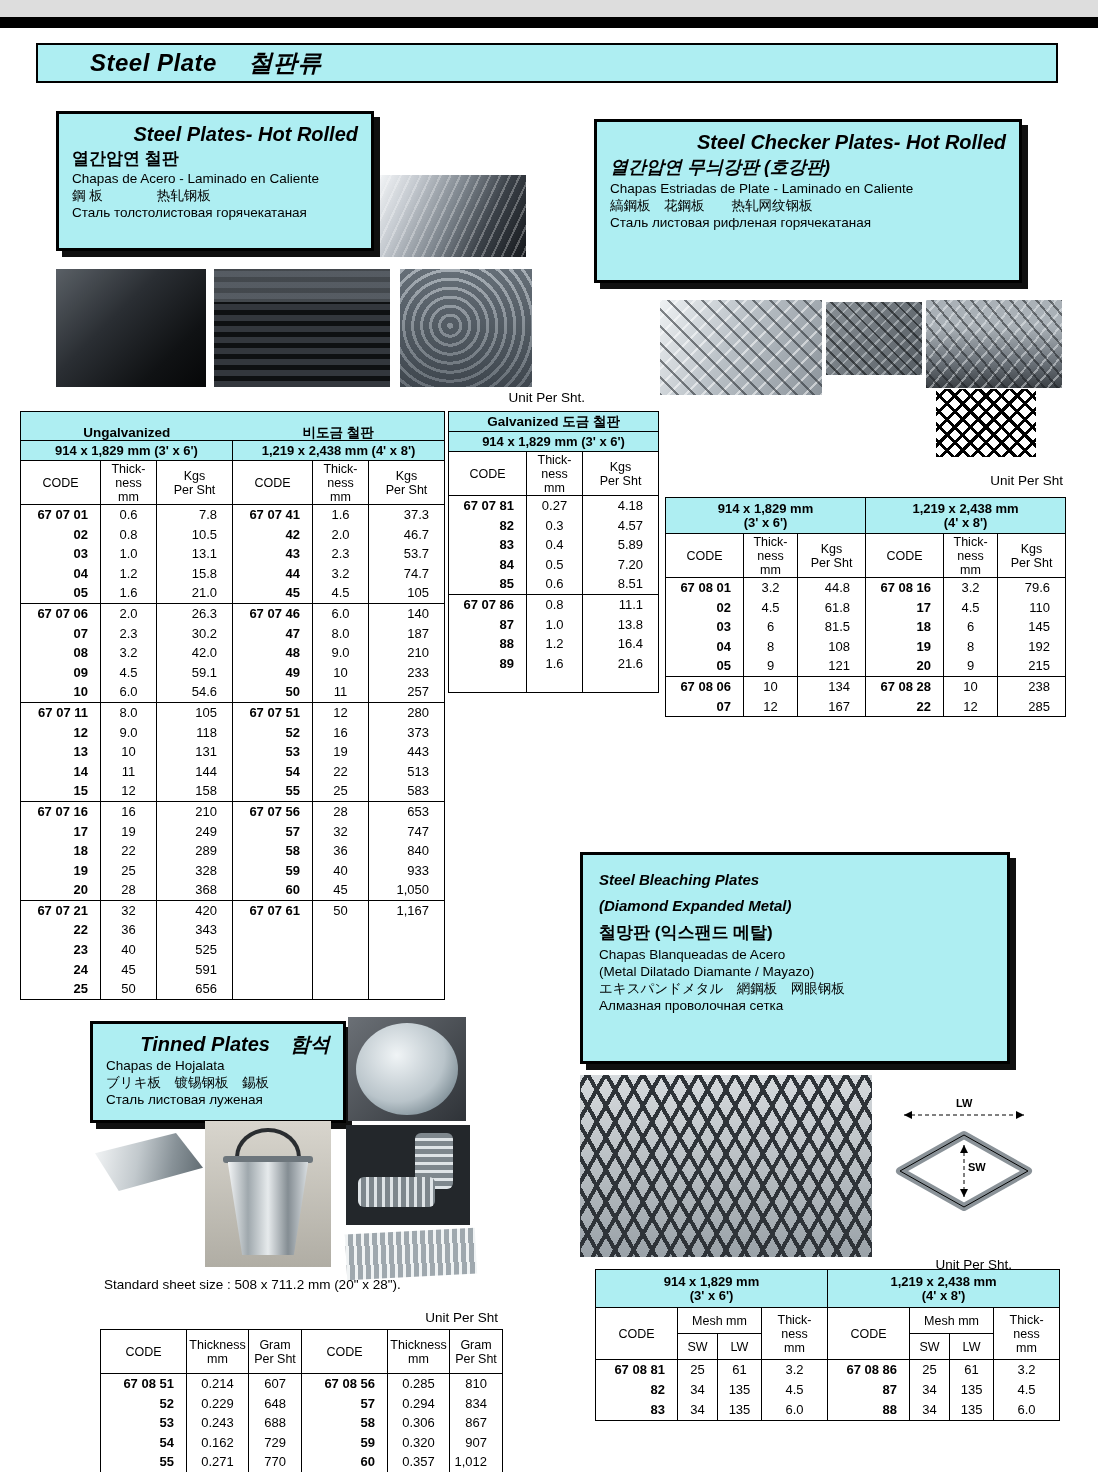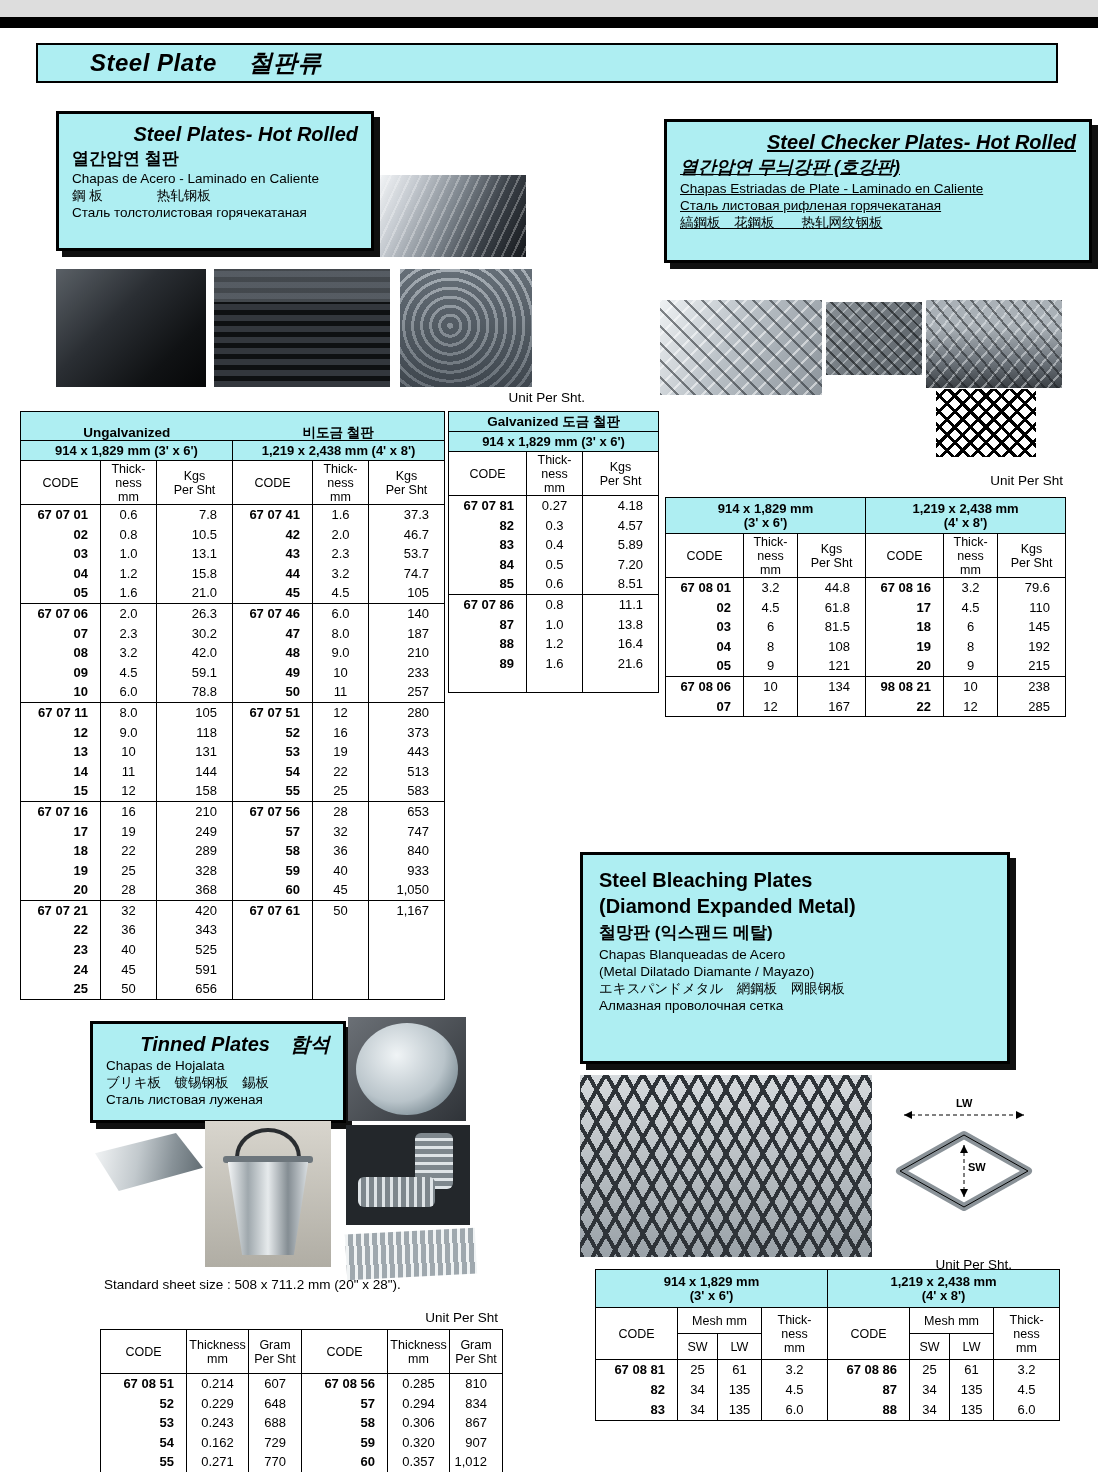--- a/index.html
+++ b/index.html
@@ -10,27 +10,27 @@
   .cyan { background:var(--cyan,#aeeef2); }
 
   .topbar { left:0; top:0; width:1098px; height:11px; background:#000; }
 
   .page-title-box { left:36px; top:26px; width:1022px; height:40px; border:2px solid #000;
                     display:flex; align-items:center; padding-left:52px; }
   .page-title { font-style:italic; font-weight:bold; font-size:24px; letter-spacing:.5px; }
 
   .sec-box { border:3px solid #000; box-shadow:6px 6px 0 0 #101010; padding:8px 13px; }
   .sec-title { font-style:italic; font-weight:bold; font-size:20px; line-height:25px;text-align:right; }
-  .sec-title2 { font-weight:bold; font-size:20px; line-height:26px; }
+  .sec-title2 { font-style:italic; font-weight:bold; font-size:15px; line-height:26px; }
   .sec-kr { font-weight:bold; font-size:17px; line-height:23px; }
   .sec-kr-it { font-weight:bold; font-style:italic; font-size:18px; line-height:25px; }
   .sec-line { font-size:13.5px; line-height:17px; }
 
   .box-hot { left:56px; top:94px; width:318px; height:140px; }
-  .box-checker { left:664px; top:102px; width:428px; height:144px;text-decoration:underline; }
+  .box-checker { left:594px; top:102px; width:428px; height:164px; }
   .box-tinned { left:90px; top:1004px; width:256px; height:102px; }
   .box-bleach { left:580px; top:835px; width:430px; height:212px; padding:12px 16px; }
 
   .unit-label { font-size:13.5px; text-align:right; }
   .u1 { left:455px; top:373px; width:130px; }
   .u2 { left:930px; top:456px; width:133px; }
   .u3 { left:360px; top:1293px; width:138px; }
   .u4 { left:874px; top:1240px; width:138px; }
   .std-note { left:104px; top:1260px; font-size:13.5px; }
 
@@ -169,22 +169,22 @@
     <div class="sec-kr">열간압연 철판</div>
     <div class="sec-line">Chapas de Acero - Laminado en Caliente</div>
     <div class="sec-line">鋼 板　　　　热轧钢板</div>
     <div class="sec-line">Сталь толстолистовая горячекатаная</div>
   </div>
 
   <div class="abs sec-box cyan box-checker">
     <div class="sec-title">Steel Checker Plates- Hot Rolled</div>
     <div class="sec-kr-it">열간압연 무늬강판 (호강판)</div>
     <div class="sec-line">Chapas Estriadas de Plate - Laminado en Caliente</div>
+    <div class="sec-line">縞鋼板　花鋼板　　热轧网纹钢板</div>
     <div class="sec-line">Сталь листовая рифленая горячекатаная</div>
-    <div class="sec-line">縞鋼板　花鋼板　　热轧网纹钢板</div>
   </div>
 
   <div class="photo ph-stack-top"></div>
   <div class="photo ph-plate-dark"></div>
   <div class="photo ph-plates-stacked"></div>
   <div class="photo ph-coils"></div>
   <div class="photo ph-checker1"></div>
   <div class="photo ph-checker2"></div>
   <div class="photo ph-checker3"></div>
   <div class="photo ph-diamond-pattern"></div>
@@ -298,21 +298,21 @@
             <td>09</td>
             <td>4.5</td>
             <td>59.1</td>
             <td>49</td>
             <td>10</td>
             <td>233</td>
           </tr>
           <tr>
             <td>10</td>
             <td>6.0</td>
-            <td>78.8</td>
+            <td>54.6</td>
             <td>50</td>
             <td>11</td>
             <td>257</td>
           </tr>
           <tr class="blk">
             <td>67 07 11</td>
             <td>8.0</td>
             <td>105</td>
             <td>67 07 51</td>
             <td>12</td>
@@ -580,21 +580,21 @@
             <td>9</td>
             <td>121</td>
             <td>20</td>
             <td>9</td>
             <td>215</td>
           </tr>
           <tr class="blk">
             <td>67 08 06</td>
             <td>10</td>
             <td>134</td>
-            <td>98 08 21</td>
+            <td>67 08 28</td>
             <td>10</td>
             <td>238</td>
           </tr>
           <tr>
             <td>07</td>
             <td>12</td>
             <td>167</td>
             <td>22</td>
             <td>12</td>
             <td>285</td>

